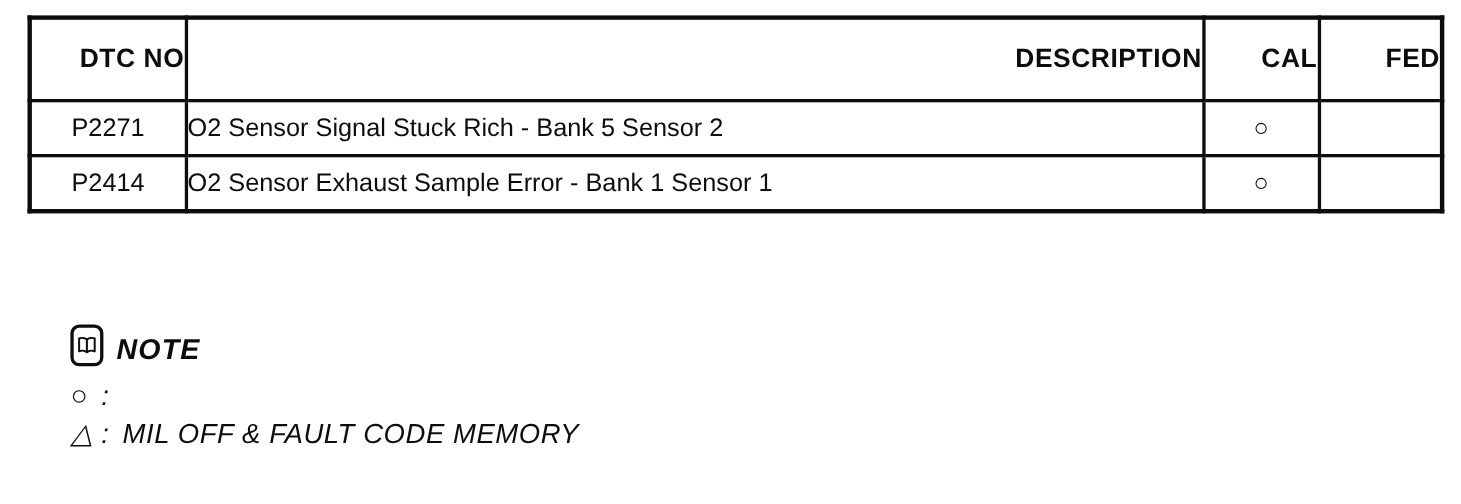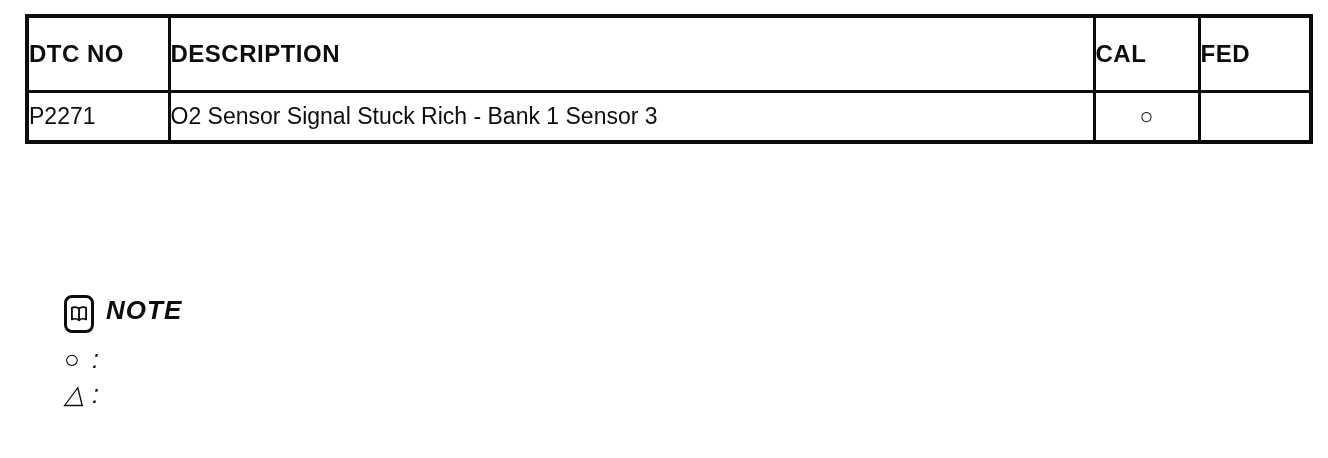--- a/index.html
+++ b/index.html
@@ -32,51 +32,51 @@
     border: 3px solid #0d0d0d;
   }
   table.dtc {
     border-width: 4px;
   }
   table.dtc th {
     height: 72px;
     font-size: 24px;
     font-weight: bold;
     letter-spacing: 0.5px;
-    text-align: left;
+    text-align: right;
     vertical-align: middle;
     padding: 0;
   }
   table.dtc td {
     height: 47px;
     font-size: 23px;
     vertical-align: middle;
     padding: 0;
     white-space: nowrap;
     overflow: hidden;
   }
-  td.code, th.code { text-align: left; }
+  td.code, th.code { text-align: center; }
   td.desc {
     text-align: left;
     padding-left: 16px;
   }
   td.sym {
     text-align: center;
     font-size: 27px;
     line-height: 1;
     font-weight: 400;
   }
 
   
   .note-head {
     position: absolute;
     left: 64px;
     top: 295px;
     display: flex;
-    align-items: flex-start;
+    align-items: flex-end;
     gap: 12px;
   }
   .note-icon {
     display: inline-flex;
     align-items: center;
     justify-content: center;
     width: 30px;
     height: 38px;
     border: 3px solid #0d0d0d;
     border-radius: 8px;
@@ -126,21 +126,27 @@
       <tr>
         <th class="code">DTC NO</th>
         <th>DESCRIPTION</th>
         <th>CAL</th>
         <th>FED</th>
       </tr>
     </thead>
     <tbody>
       <tr>
         <td class="code">P2271</td>
-        <td class="desc">O2 Sensor Signal Stuck Rich - Bank 1 Sensor 3</td>
+        <td class="desc">O2 Sensor Signal Stuck Rich - Bank 5 Sensor 2</td>
+        <td class="sym">○</td>
+        <td class="sym"></td>
+      </tr>
+      <tr>
+        <td class="code">P2414</td>
+        <td class="desc">O2 Sensor Exhaust Sample Error - Bank 1 Sensor 1</td>
         <td class="sym">○</td>
         <td class="sym"></td>
       </tr>
     </tbody>
   </table>
 
   <div class="note-head">
     <span class="note-icon">
       <svg viewBox="0 0 24 22" width="20" height="20" aria-hidden="true">
         <path d="M12 4.5 C9.5 2.5, 5.5 2.5, 3.5 3.5 L3.5 17.5 C5.5 16.5, 9.5 16.5, 12 18.5 C14.5 16.5, 18.5 16.5, 20.5 17.5 L20.5 3.5 C18.5 2.5, 14.5 2.5, 12 4.5 Z" fill="none" stroke="#0d0d0d" stroke-width="2.2" stroke-linejoin="round"></path>
@@ -151,15 +157,16 @@
   </div>
 
   <div class="legend-line first">
     <span class="lg-sym">○</span>
     <span class="lg-sep">:</span>
   </div>
 
   <div class="legend-line second">
     <span class="lg-sym">△</span>
     <span class="lg-sep">:</span>
+    <span class="lg-text">MIL OFF &amp; FAULT CODE MEMORY</span>
   </div>
 
 </div>
 
 </body></html>

